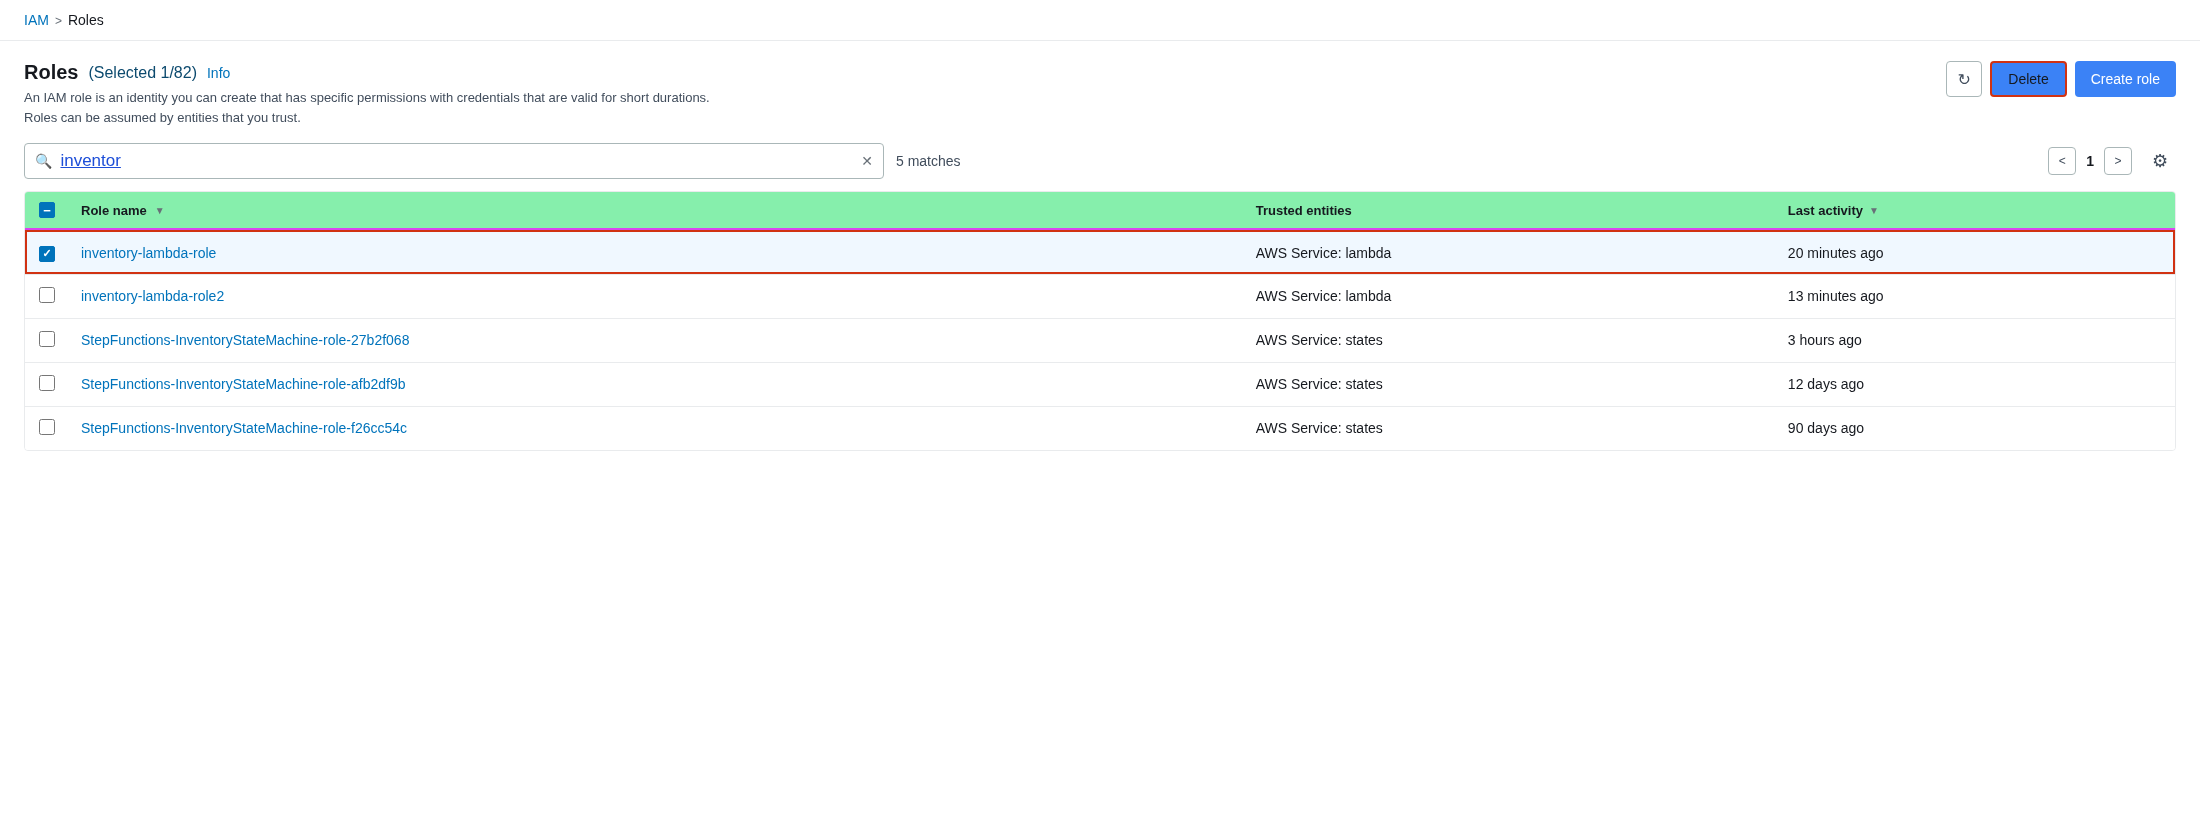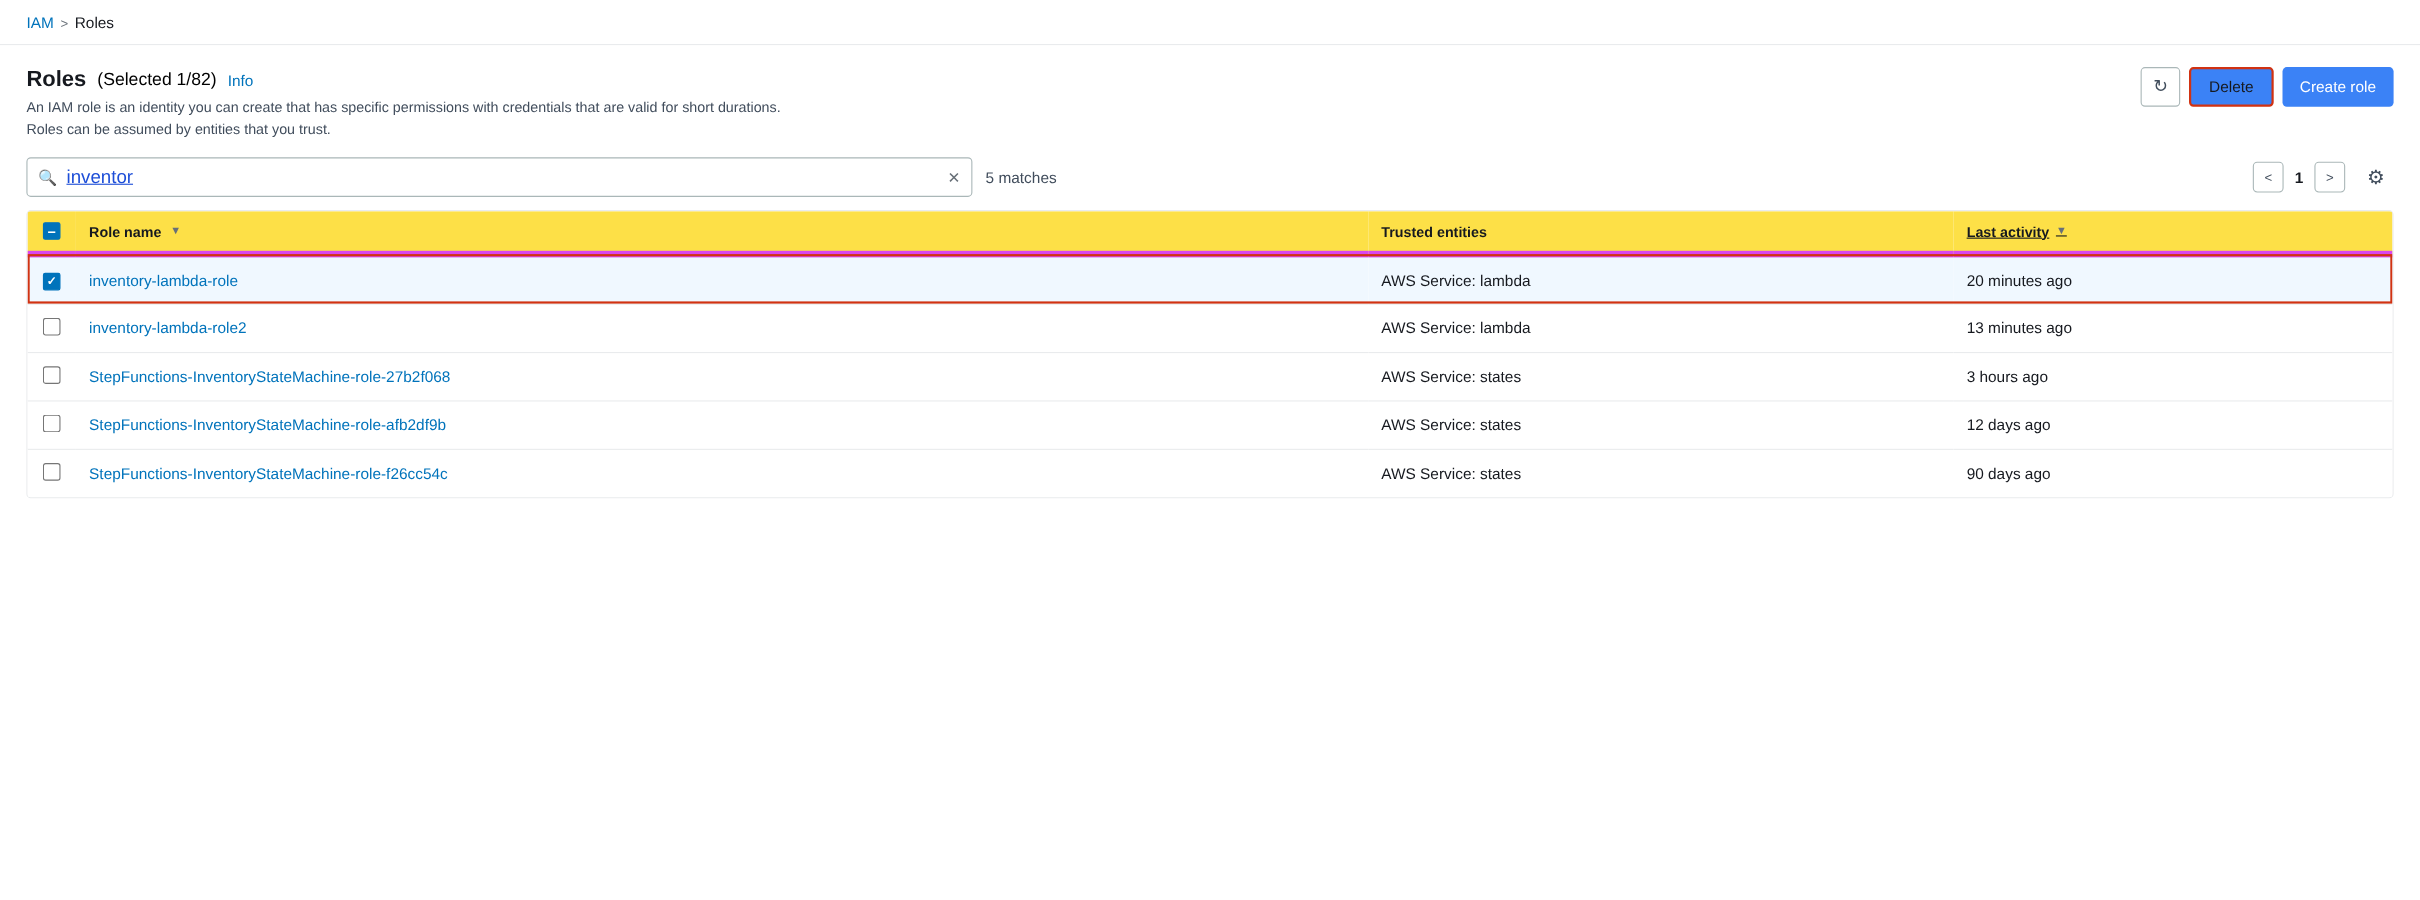--- a/index.html
+++ b/index.html
@@ -46,21 +46,21 @@
       margin-bottom: 4px;
     }
     .page-title {
       font-size: 20px;
       font-weight: 700;
       color: #16191f;
     }
     .selected-count {
       font-size: 16px;
       font-weight: 400;
-      color: #000000;
+      color: #0c4a6e;
     }
     .info-link {
       color: #0073bb;
       font-size: 14px;
       font-weight: 500;
       cursor: pointer;
       text-decoration: none;
     }
     .description {
       font-size: 13px;
@@ -188,22 +188,22 @@
       margin-top: 12px;
       border: 1px solid #e9ebed;
       border-radius: 4px;
       overflow: hidden;
     }
     table {
       width: 100%;
       border-collapse: collapse;
     }
     thead tr {
-      background: #fde047;
-      border-bottom: 6px solid #d946ef;
+      background: #86efac;
+      border-bottom: 4px solid #d946ef;
     }
     thead th {
       padding: 10px 12px;
       text-align: left;
       font-weight: 700;
       font-size: 13px;
       color: #16191f;
       white-space: nowrap;
     }
     thead th:first-child {
@@ -284,21 +284,20 @@
     }
     .th-role-name {
       display: flex;
       align-items: center;
       gap: 4px;
     }
     .th-last-activity {
       display: flex;
       align-items: center;
       gap: 2px;
-      text-decoration: underline;
     }
   </style>
 </head>
 <body>
 
 <div class="breadcrumb">
   <span class="breadcrumb-iam">IAM</span>
   <span class="breadcrumb-sep">&gt;</span>
   <span class="breadcrumb-current">Roles</span>
 </div>

